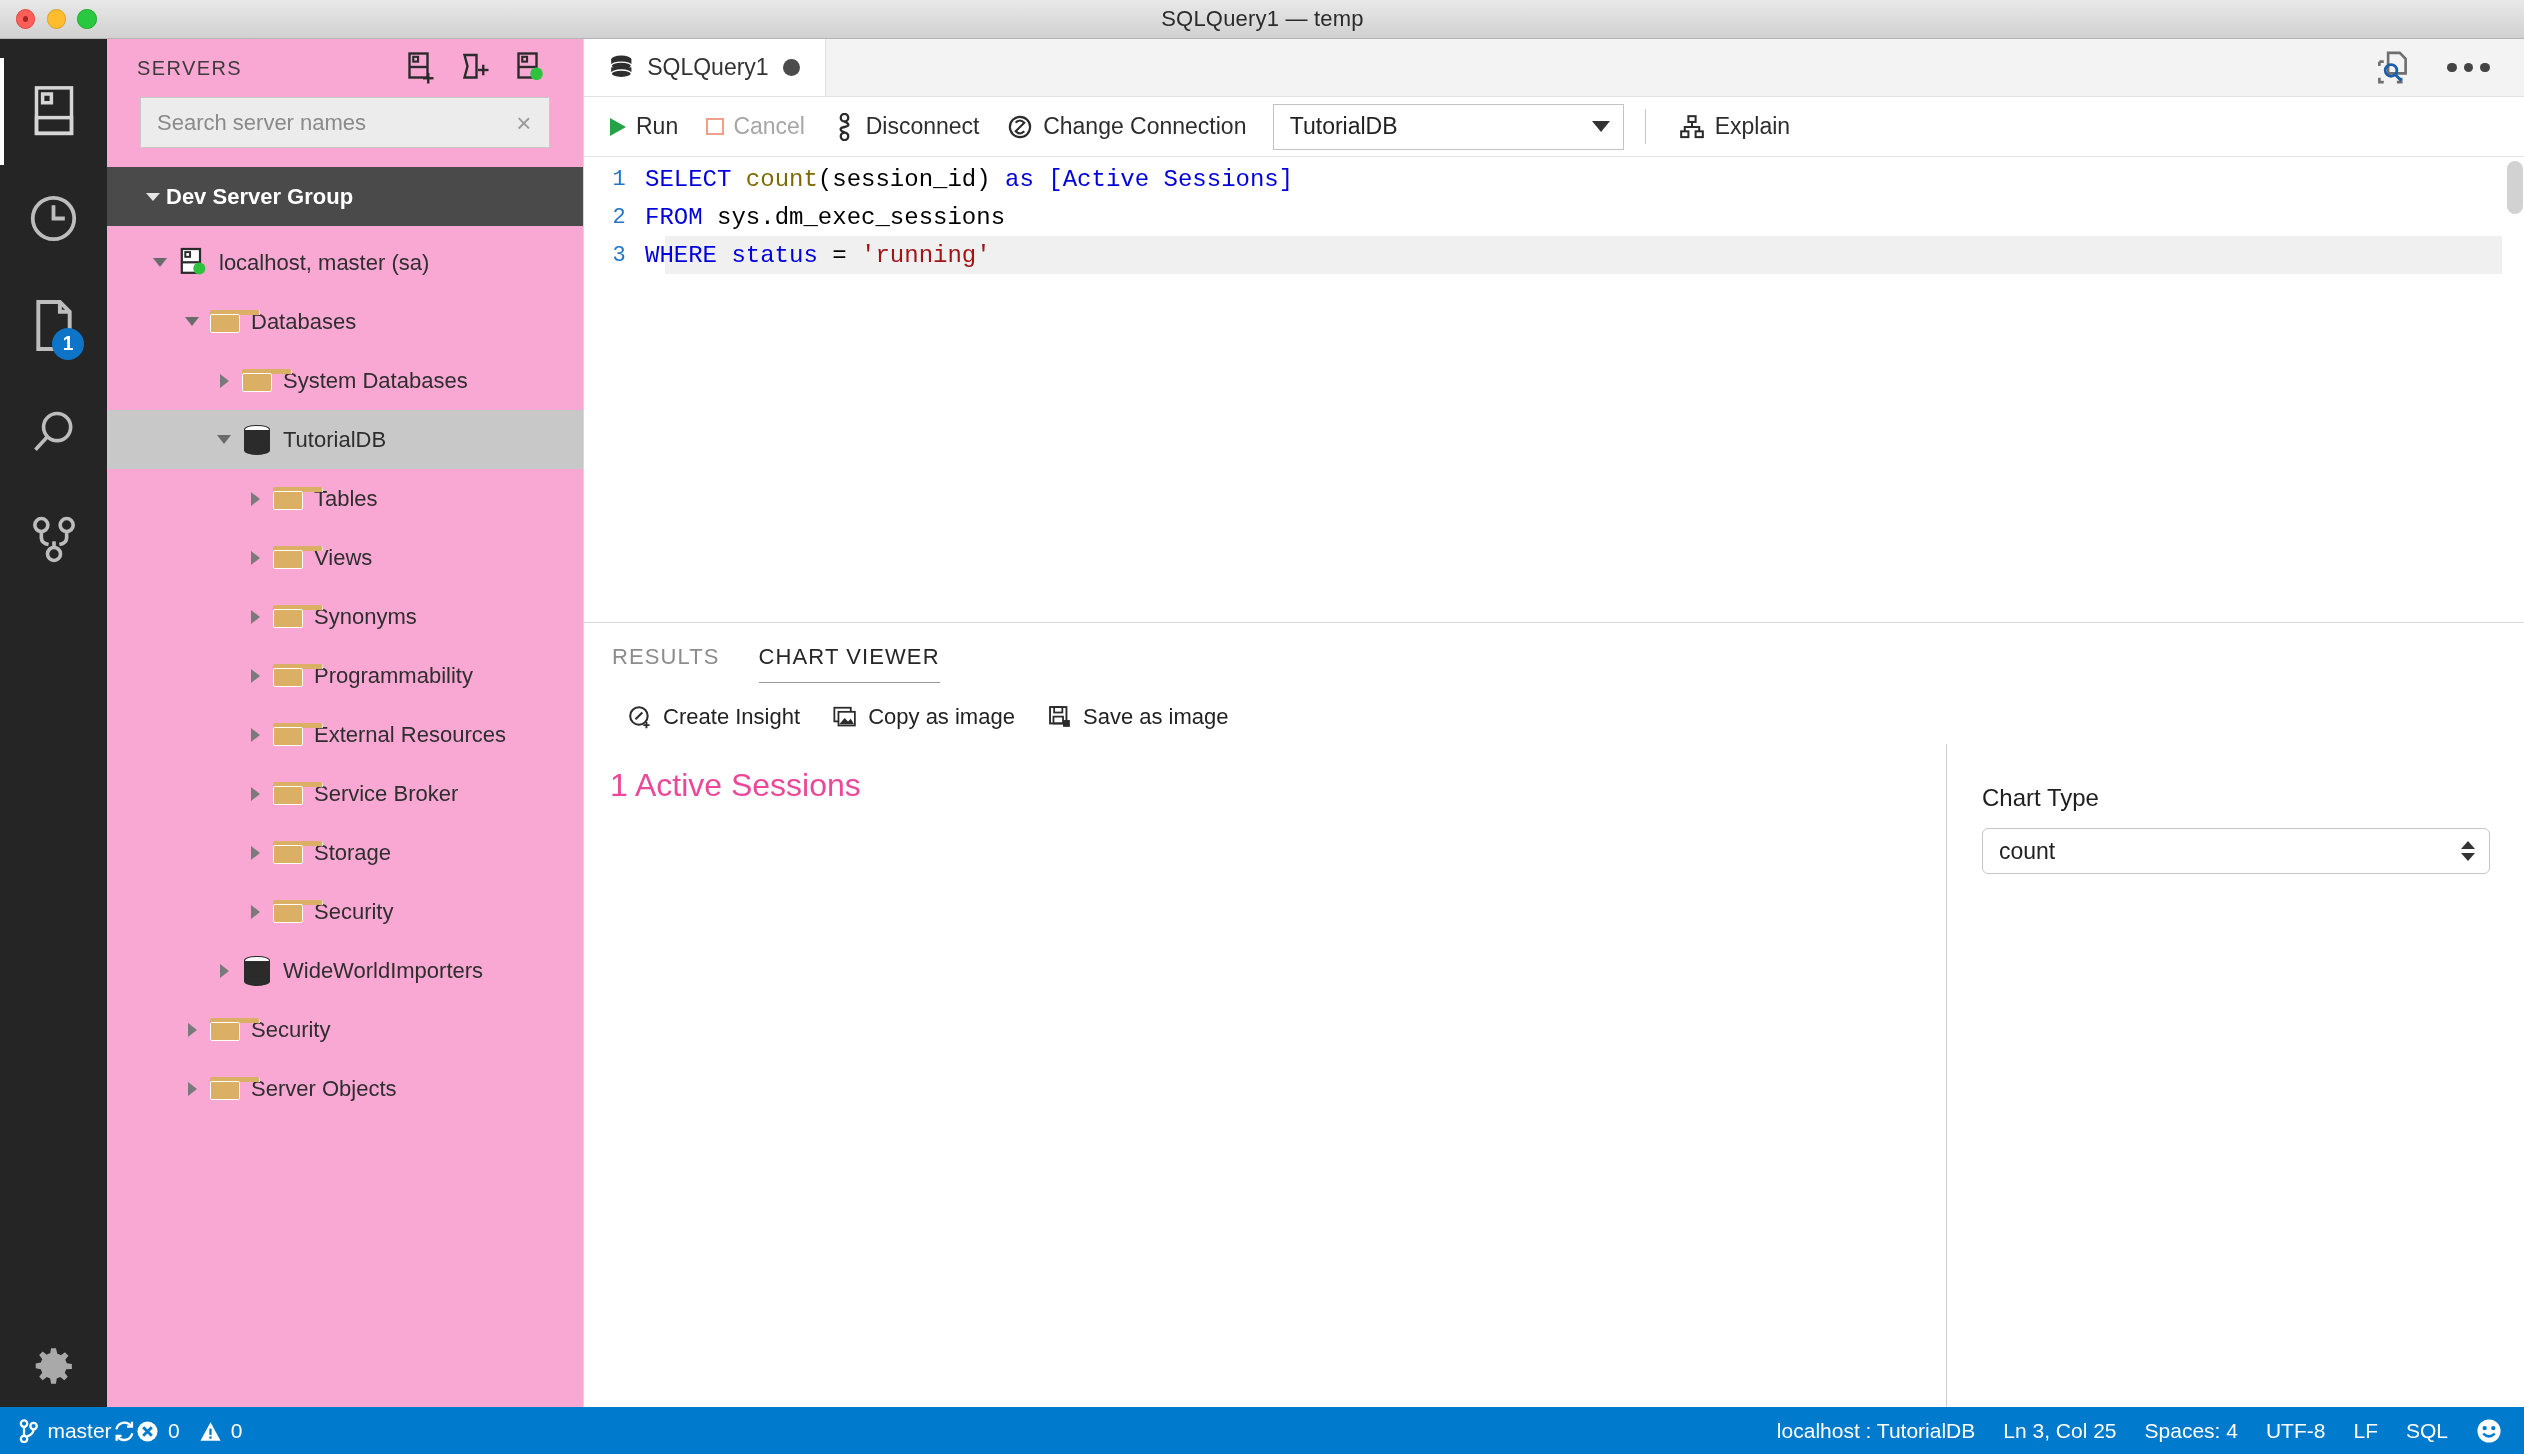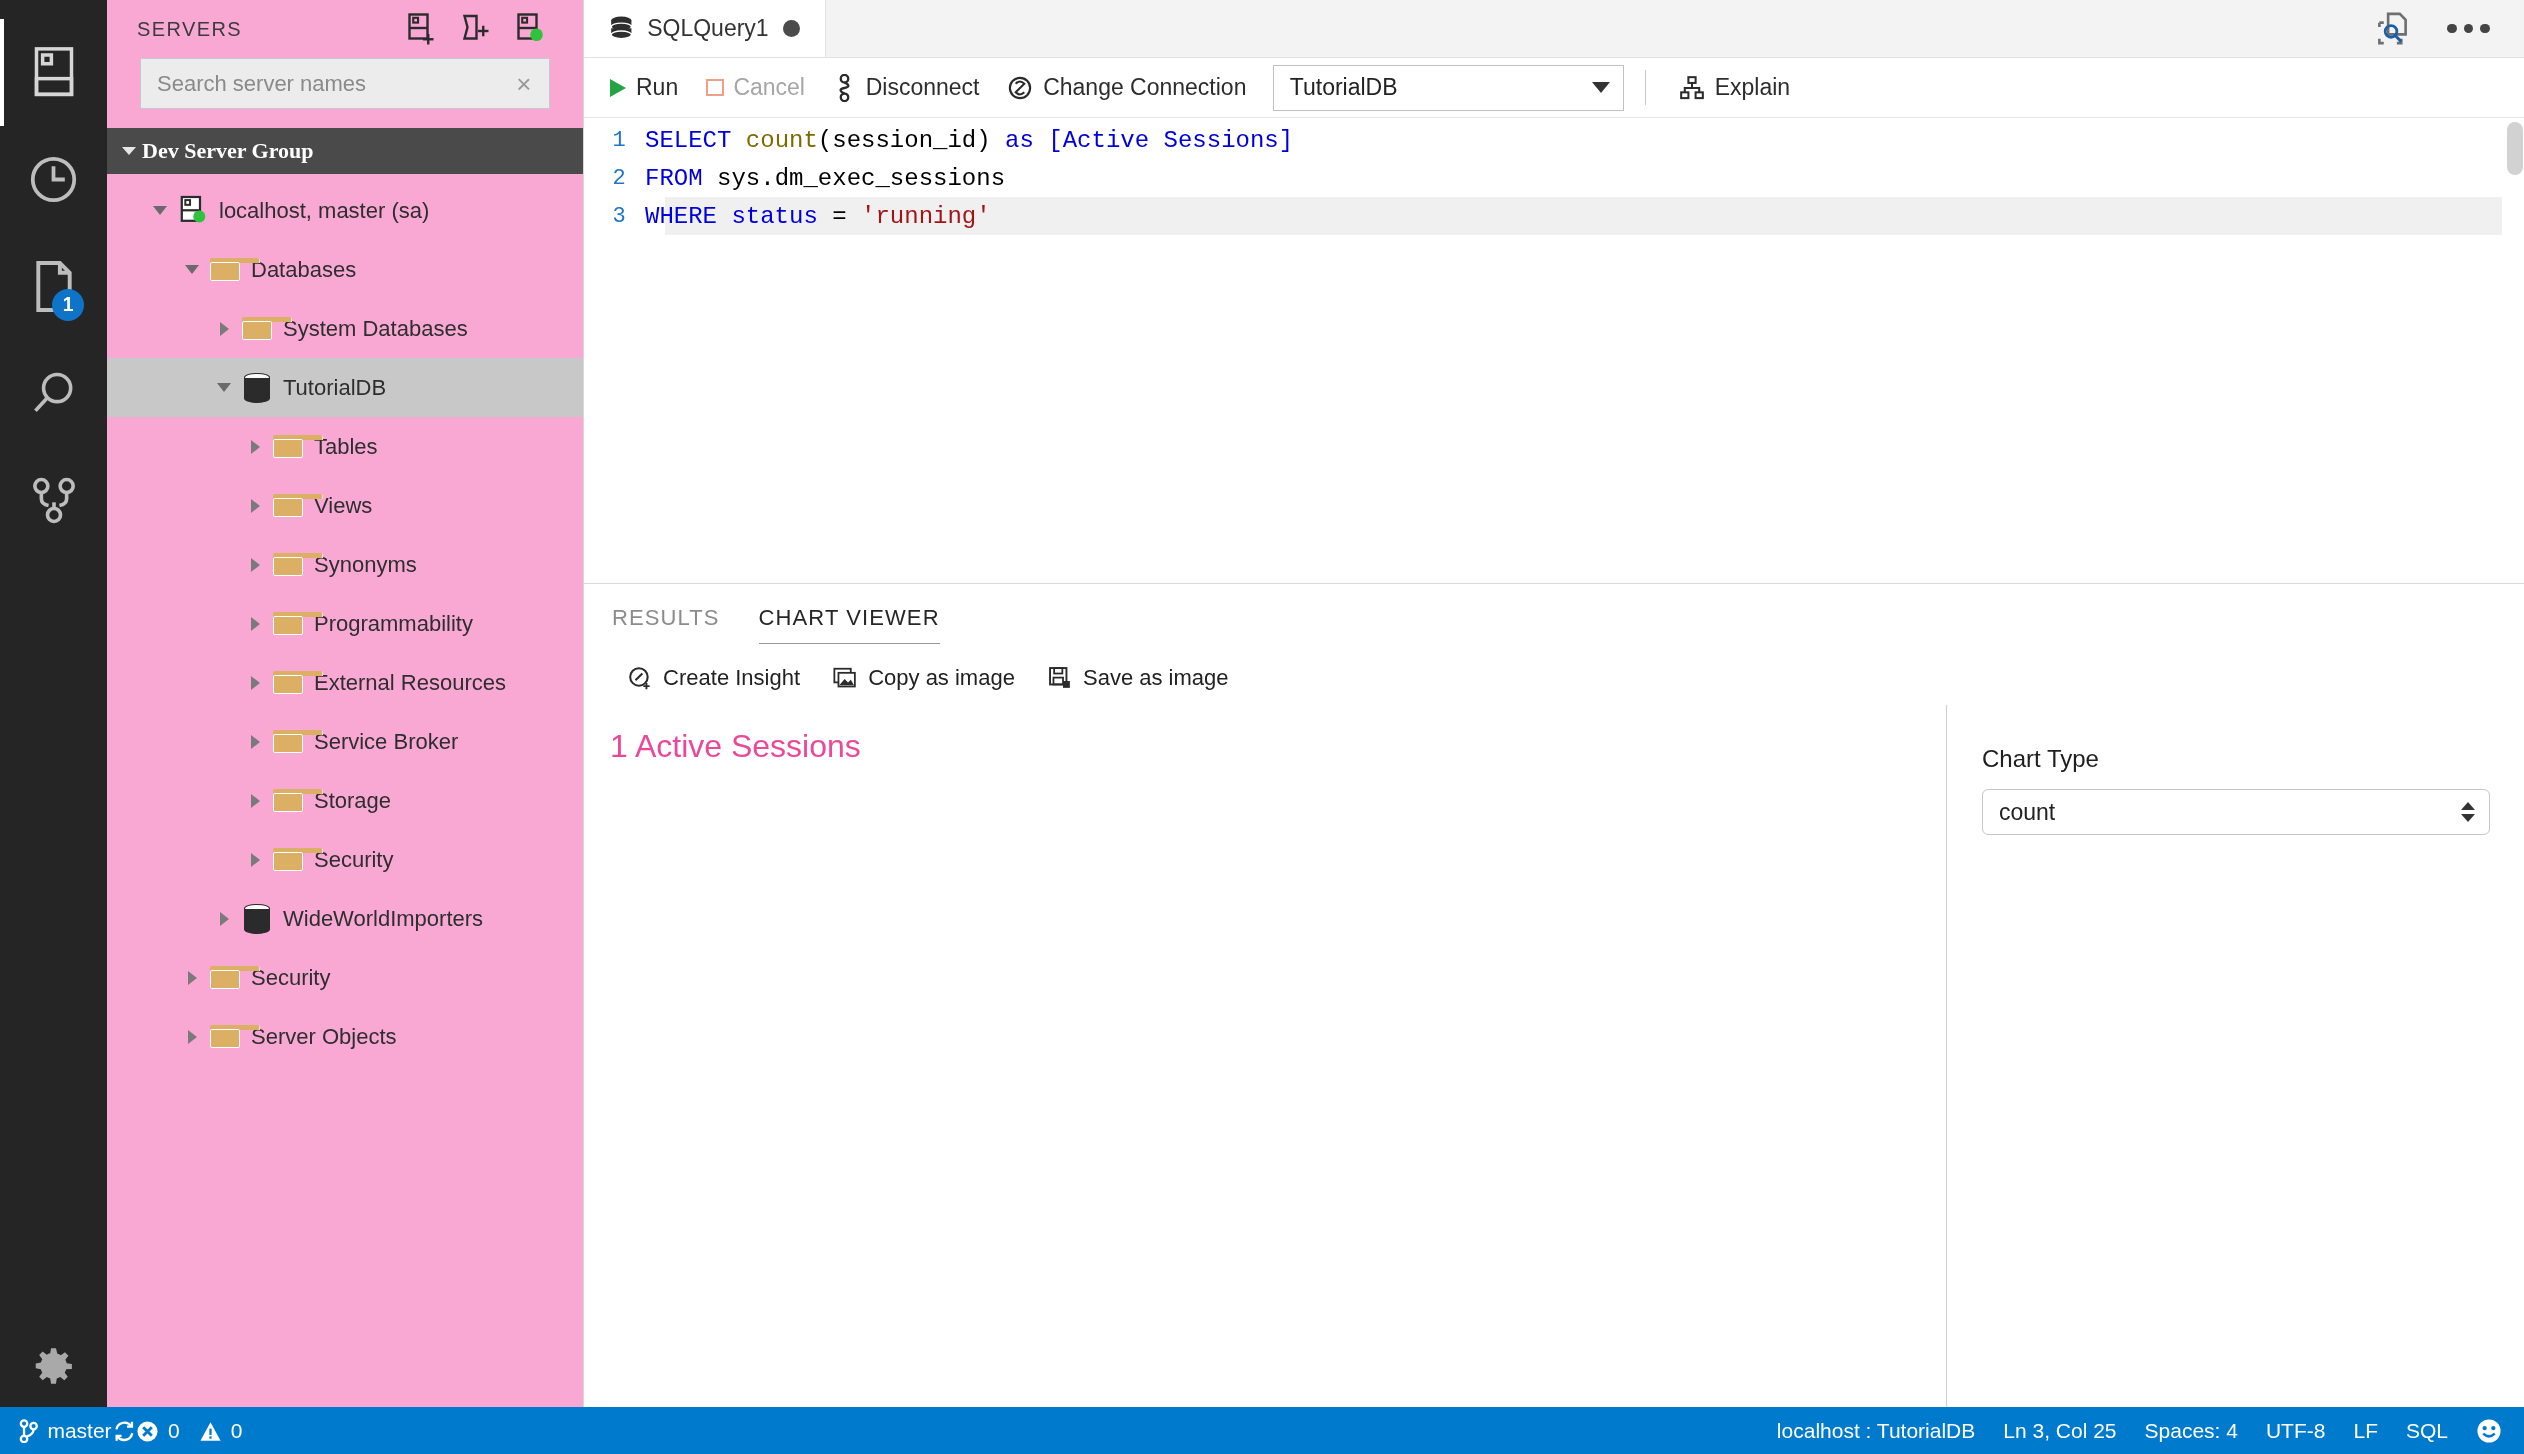--- a/index.html
+++ b/index.html
@@ -74,22 +74,22 @@
     display: flex; align-items: center; padding: 0 12.3px 0 16px;
   }
   .search-box input {
     flex: 1; border: 0; background: transparent; outline: none;
     font-size: 22px; color: #6c6c6c; font-family: "Liberation Sans", sans-serif;
   }
   .search-box input::placeholder { color: #8a8a8a; }
   .search-clear { color: #9a9a9a; font-size: 26px; cursor: pointer; line-height: 1; padding: 0 5.3px; }
 
   .group-header {
-    margin-top: 19.3px; height: 46px; background: #4a4a4a; color: #ffffff;
-    display: flex; align-items: center; padding-left: 9px; font-size: 22px; font-weight: bold; font-family: Liberation Serif, serif;
+    margin-top: 19.3px; height: 59px; background: #4a4a4a; color: #ffffff;
+    display: flex; align-items: center; padding-left: 33px; font-size: 22px; font-weight: bold;
   }
   .tree { flex: 1; overflow: hidden; padding-top: 7px; }
   .tree-row {
     height: 59px; display: flex; align-items: center; font-size: 22px; color: #2e2e2e;
     cursor: pointer; padding-right: 8.8px;
   }
   .tree-row.selected { background: #c8c8c8; }
   .twisty { width: 26px; height: 26px; display: flex; align-items: center; justify-content: center; flex: 0 0 26px; }
   .tw-right { width: 0; height: 0; border-left: 9.7px solid #7a7a7a; border-top: 7px solid transparent; border-bottom: 7px solid transparent; }
   .tw-down  { width: 0; height: 0; border-top: 9.7px solid #6a6a6a; border-left: 7px solid transparent; border-right: 7px solid transparent; }
@@ -183,20 +183,28 @@
   .sb-left { display: flex; align-items: center; padding-left: 19.3px; }
   .sb-right { margin-left: auto; display: flex; gap: 28px; padding-right: 23px; }
   .sb-seg { display: flex; align-items: center; gap: 8.8px; cursor: pointer; white-space: nowrap; }
   svg { display: block; }
 </style>
 </head>
 <body>
 
 <div class="app">
 
+  <div class="titlebar">
+    <div class="traffic">
+      <div class="dot red"></div>
+      <div class="dot yellow"></div>
+      <div class="dot green"></div>
+    </div>
+    <div class="title-text">SQLQuery1 — temp</div>
+  </div>
 
   <div class="body">
 
     <div class="activitybar">
       <div class="act-item active">
         <span>
           <svg width="42" height="51" viewBox="0 0 24 29">
             <rect x="2" y="1" width="20" height="26" fill="none" stroke="#d6d6d6" stroke-width="2"></rect>
             <rect x="2" y="18" width="20" height="9" fill="none" stroke="#d6d6d6" stroke-width="2"></rect>
             <rect x="5.5" y="4.5" width="5" height="5" fill="none" stroke="#d6d6d6" stroke-width="2"></rect>

